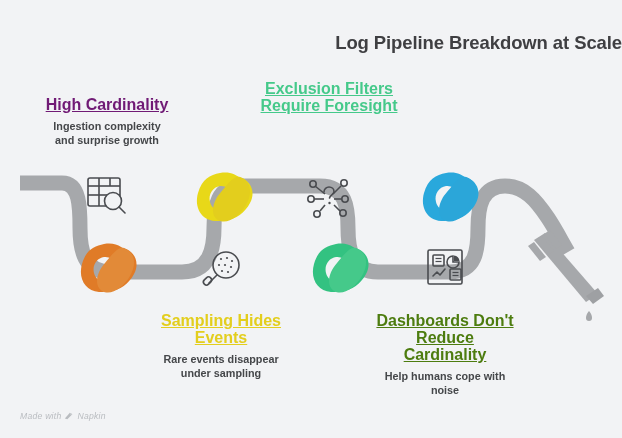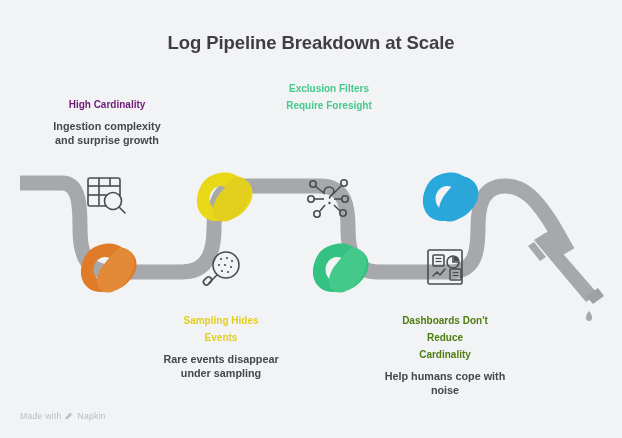--- a/index.html
+++ b/index.html
@@ -18,36 +18,37 @@
     position: absolute;
     inset: 0;
     width: 622px;
     height: 438px;
   }
   .page-title {
     position: absolute;
     top: 32px;
     left: 0;
     width: 622px;
-    text-align: center;
+    text-align: right;
     font-size: 18.5px;
     font-weight: bold;
     color: #3f3f42;
     letter-spacing: -0.1px;
   }
   .label-block {
     position: absolute;
     text-align: center;
   }
   .label-title {
-    font-size: 10px;
+    font-size: 16px;
     font-weight: bold;
     line-height: 17px;
     margin: 0 0 6px 0;
     white-space: pre-line;
+    text-decoration: underline;
   }
   .label-desc {
     font-size: 10.8px;
     font-weight: bold;
     line-height: 14px;
     color: #45474a;
     white-space: pre-line;
   }
   
   #block-0 { left: 18px;  top: 96px;  width: 178px; }
@@ -66,20 +67,21 @@
   .watermark {
     position: absolute;
     left: 20px;
     top: 411px;
     font-size: 8.6px;
     color: #b9bcc0;
     letter-spacing: 0.25px;
     display: flex;
     align-items: center;
     gap: 3px;
+    font-style: italic;
   }
   .watermark .nib {
     display: inline-block;
     width: 10px;
     height: 10px;
     line-height: 10px;
   }
 </style>
 </head>
 <body>

